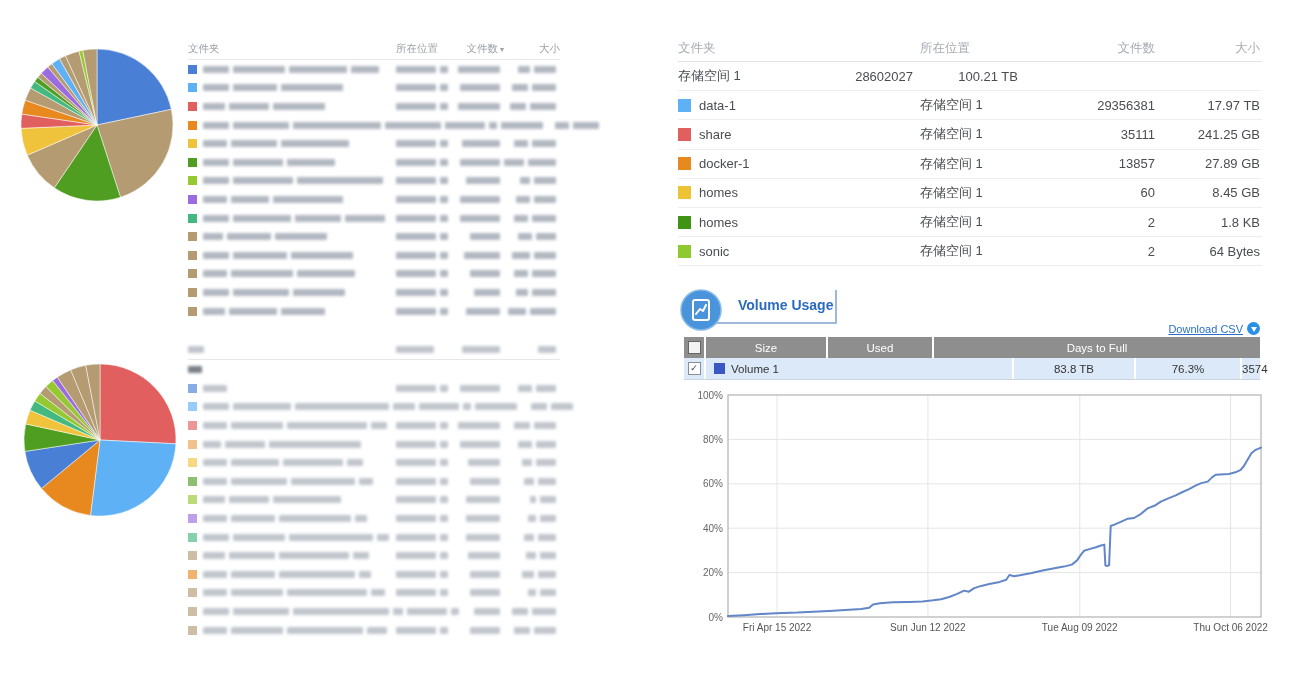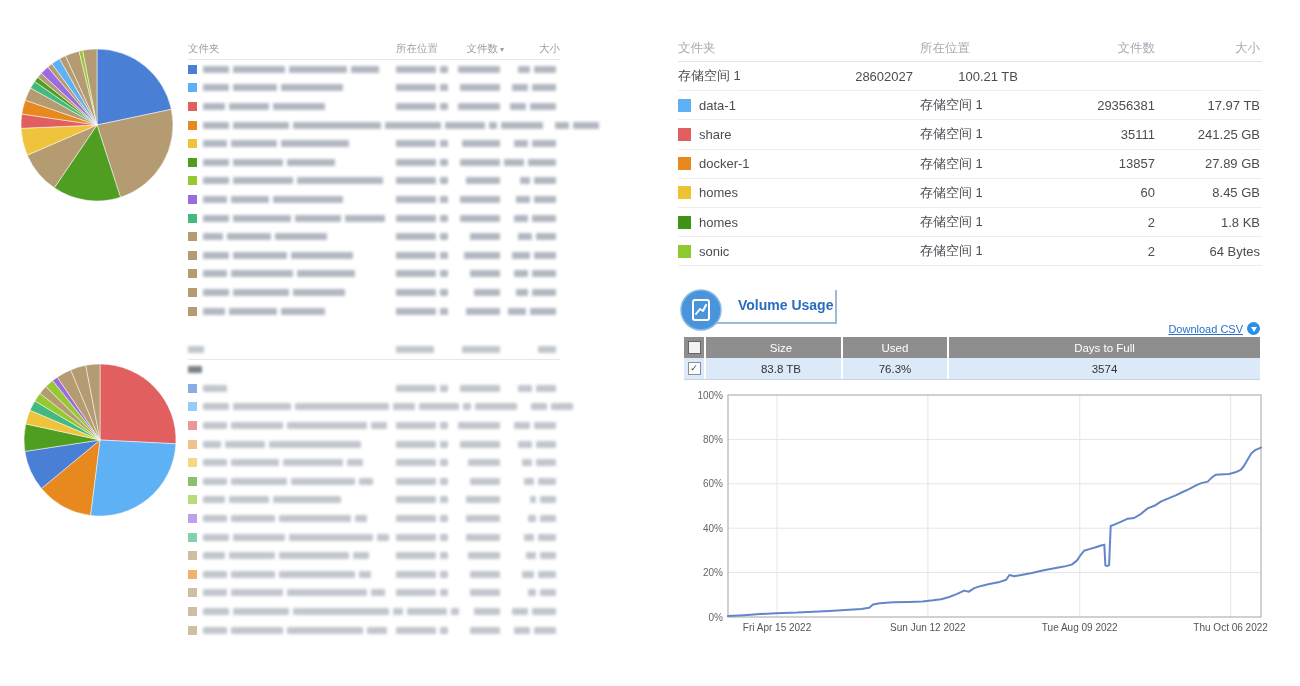--- a/index.html
+++ b/index.html
@@ -49,21 +49,21 @@
   .csv-icon:before{content:"";width:0;height:0;border-left:3.5px solid transparent;border-right:3.5px solid transparent;border-top:5px solid #fff;margin-top:1px;}
 
   .vtable{position:absolute;left:6px;top:337px;width:576px;font-size:11.5px;border-bottom:1px solid #c9d4e2;}
   .vt-head{display:flex;height:21px;}
   .vt-head .cell{background:#8e8e8e;color:#fff;display:flex;align-items:center;justify-content:center;border-right:2px solid #fff;}
   .vt-row{display:flex;height:21px;background:#dce9f8;color:#333;}
   .vt-row .cell{display:flex;align-items:center;justify-content:center;border-right:2px solid #fff;}
   .cell.chk{flex:0 0 20px;justify-content:center;}
   .cell.c1{flex:0 0 298px;}
   .vt-row .cell.c1{justify-content:flex-start;padding-left:8px;}
-  .cell.c2{flex:0 0 120px;padding-left:15px;}
+  .cell.c2{flex:0 0 120px;}
   .cell.c3{flex:0 0 104px;}
   .cell.c4{flex:1;border-right:none;}
   .cbx{width:11px;height:11px;border:1px solid #8a8f96;background:#fdfdfd;font-size:9px;line-height:10px;text-align:center;color:#3a3f46;}
   .cbx.head{background:#f2f2f2;border-color:#666;}
   .vsq{width:11px;height:11px;background:#3a57c4;margin-right:6px;}
 
   .chart-wrap{position:absolute;left:0;top:388px;}
   svg{display:block;overflow:visible;}
 </style>
 </head>
@@ -776,20 +776,24 @@
             <span class="cbx head"></span>
           </span>
         <span class="cell c2">Size</span>
         <span class="cell c3">Used</span>
         <span class="cell c4">Days to Full</span>
       </div>
       <div class="vt-row">
         <span class="cell chk">
             <span class="cbx">✓</span>
           </span>
+        <span class="cell c1">
+            <span class="vsq" style="background: rgb(58, 87, 196);"></span>
+            <span>Volume 1</span>
+          </span>
         <span class="cell c2">83.8 TB</span>
         <span class="cell c3">76.3%</span>
         <span class="cell c4">3574</span>
       </div>
     </div>
 
     <div class="chart-wrap">
       <svg id="chart" width="584" height="252">
           <text x="45" y="232.5" text-anchor="end" font-size="10" fill="#666" font-family="Liberation Sans, DejaVu Sans, sans-serif">0%</text>
           <line x1="50" y1="184.6" x2="583" y2="184.6" stroke="#e5e5e5" stroke-width="1"></line>

